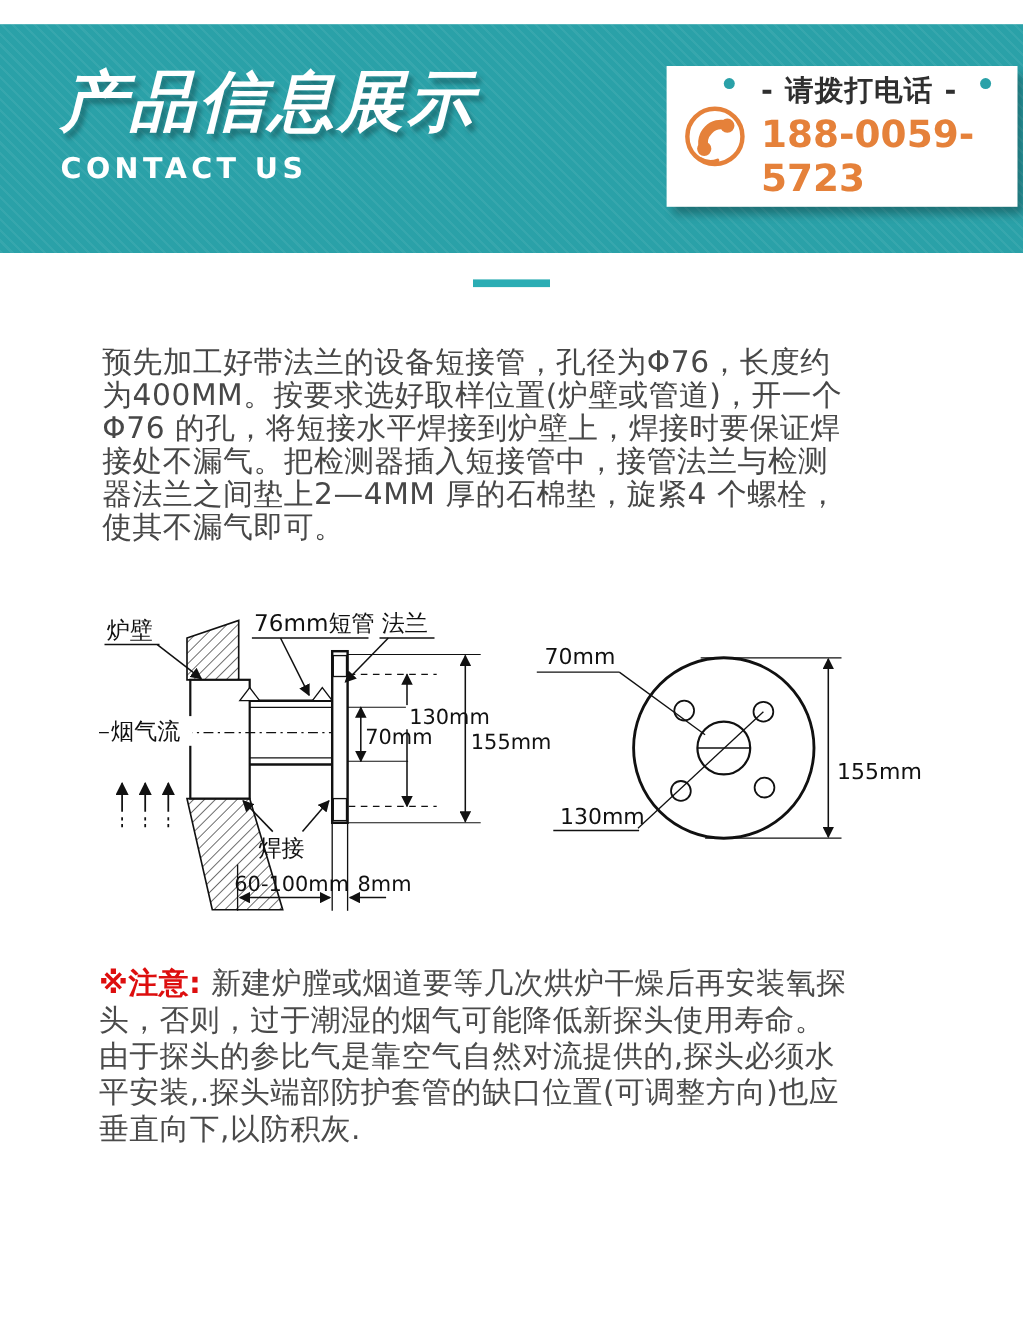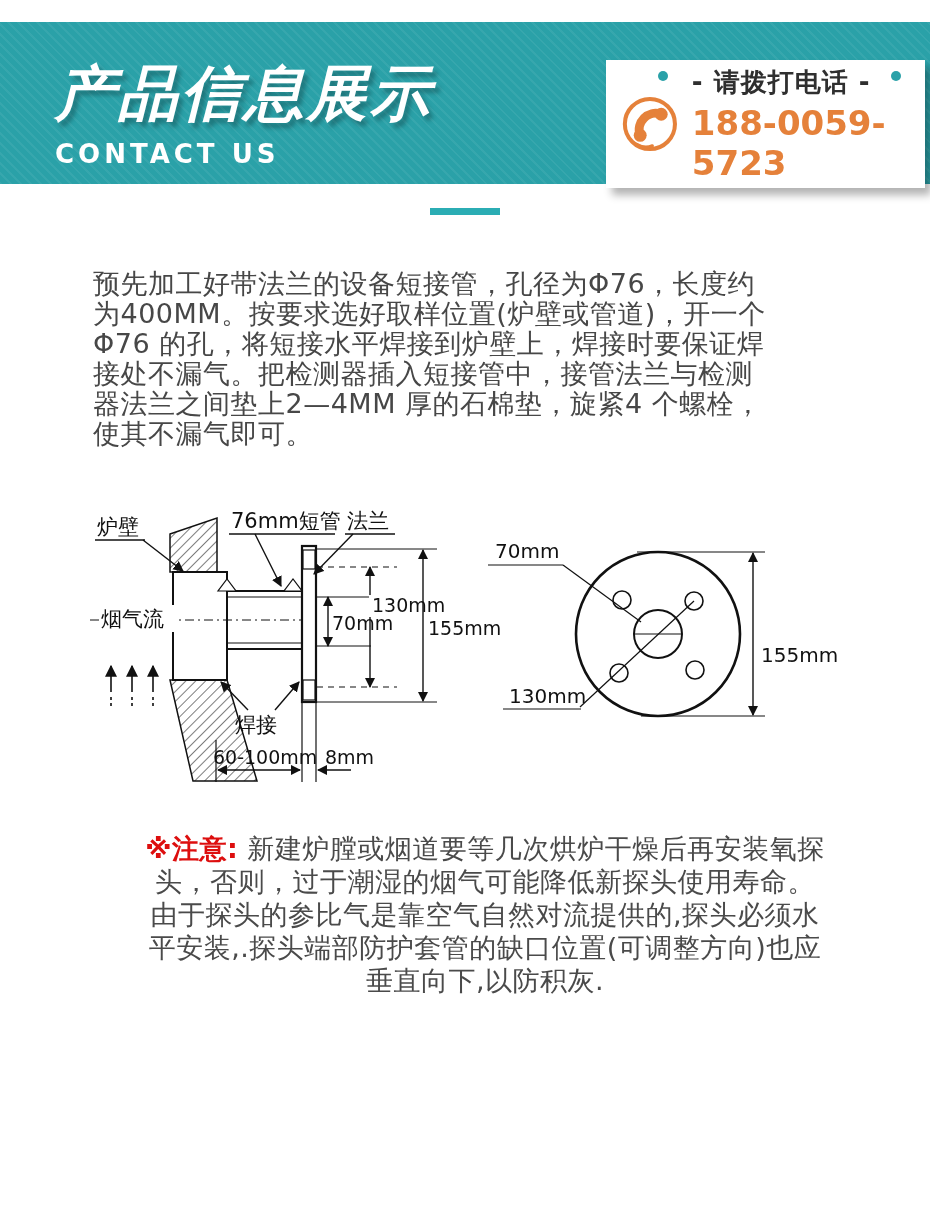--- a/index.html
+++ b/index.html
@@ -2,21 +2,21 @@
 <html><head>
 <meta charset="utf-8">
 <style>
   * { margin:0; padding:0; box-sizing:border-box; }
   body { background:#ffffff; font-family:"DejaVu Sans","Liberation Sans",sans-serif; }
   .page { position:relative; width:930px; height:1209px; background:#ffffff; overflow:hidden; }
 
   
   .top-strip { height:22px; background:#ffffff; }
   .header {
-    position:relative; height:162px;
+    position:relative; height:208px;
     background-color:#2aa1a8;
     background-image:repeating-linear-gradient(45deg, rgba(255,255,255,0.06) 0px, rgba(255,255,255,0.06) 2px, transparent 2px, transparent 7px);
   }
   .header-left { position:absolute; left:55px; top:40px; }
   .header-title {
     color:#ffffff; font-size:60px; font-weight:bold; font-style:italic;
     letter-spacing:3px; line-height:1.05;
     text-shadow:4px 5px 4px rgba(10,40,42,0.35);
   }
   .header-sub {
@@ -55,21 +55,21 @@
   .diagram-svg text { fill:#111111; font-family:"DejaVu Sans","Liberation Sans",sans-serif; }
   .figcaption {
     margin-top:4px; margin-right:90px; text-align:center;
     font-size:23px; font-weight:bold; color:#111111; letter-spacing:2px;
   }
 
   
   .note {
     margin:38px 0 12px 90px; width:790px;
     font-size:27px; line-height:33px; color:#4a4a4a;
-    white-space:pre-line; letter-spacing:0.5px;text-align:center;
+    white-space:pre-line; letter-spacing:0.5px;
   }
   .note-prefix { color:#dd0e0e; font-weight:bold; }
 </style>
 </head>
 <body>
 
 <div class="page">
 
   <div class="top-strip"></div>
 

